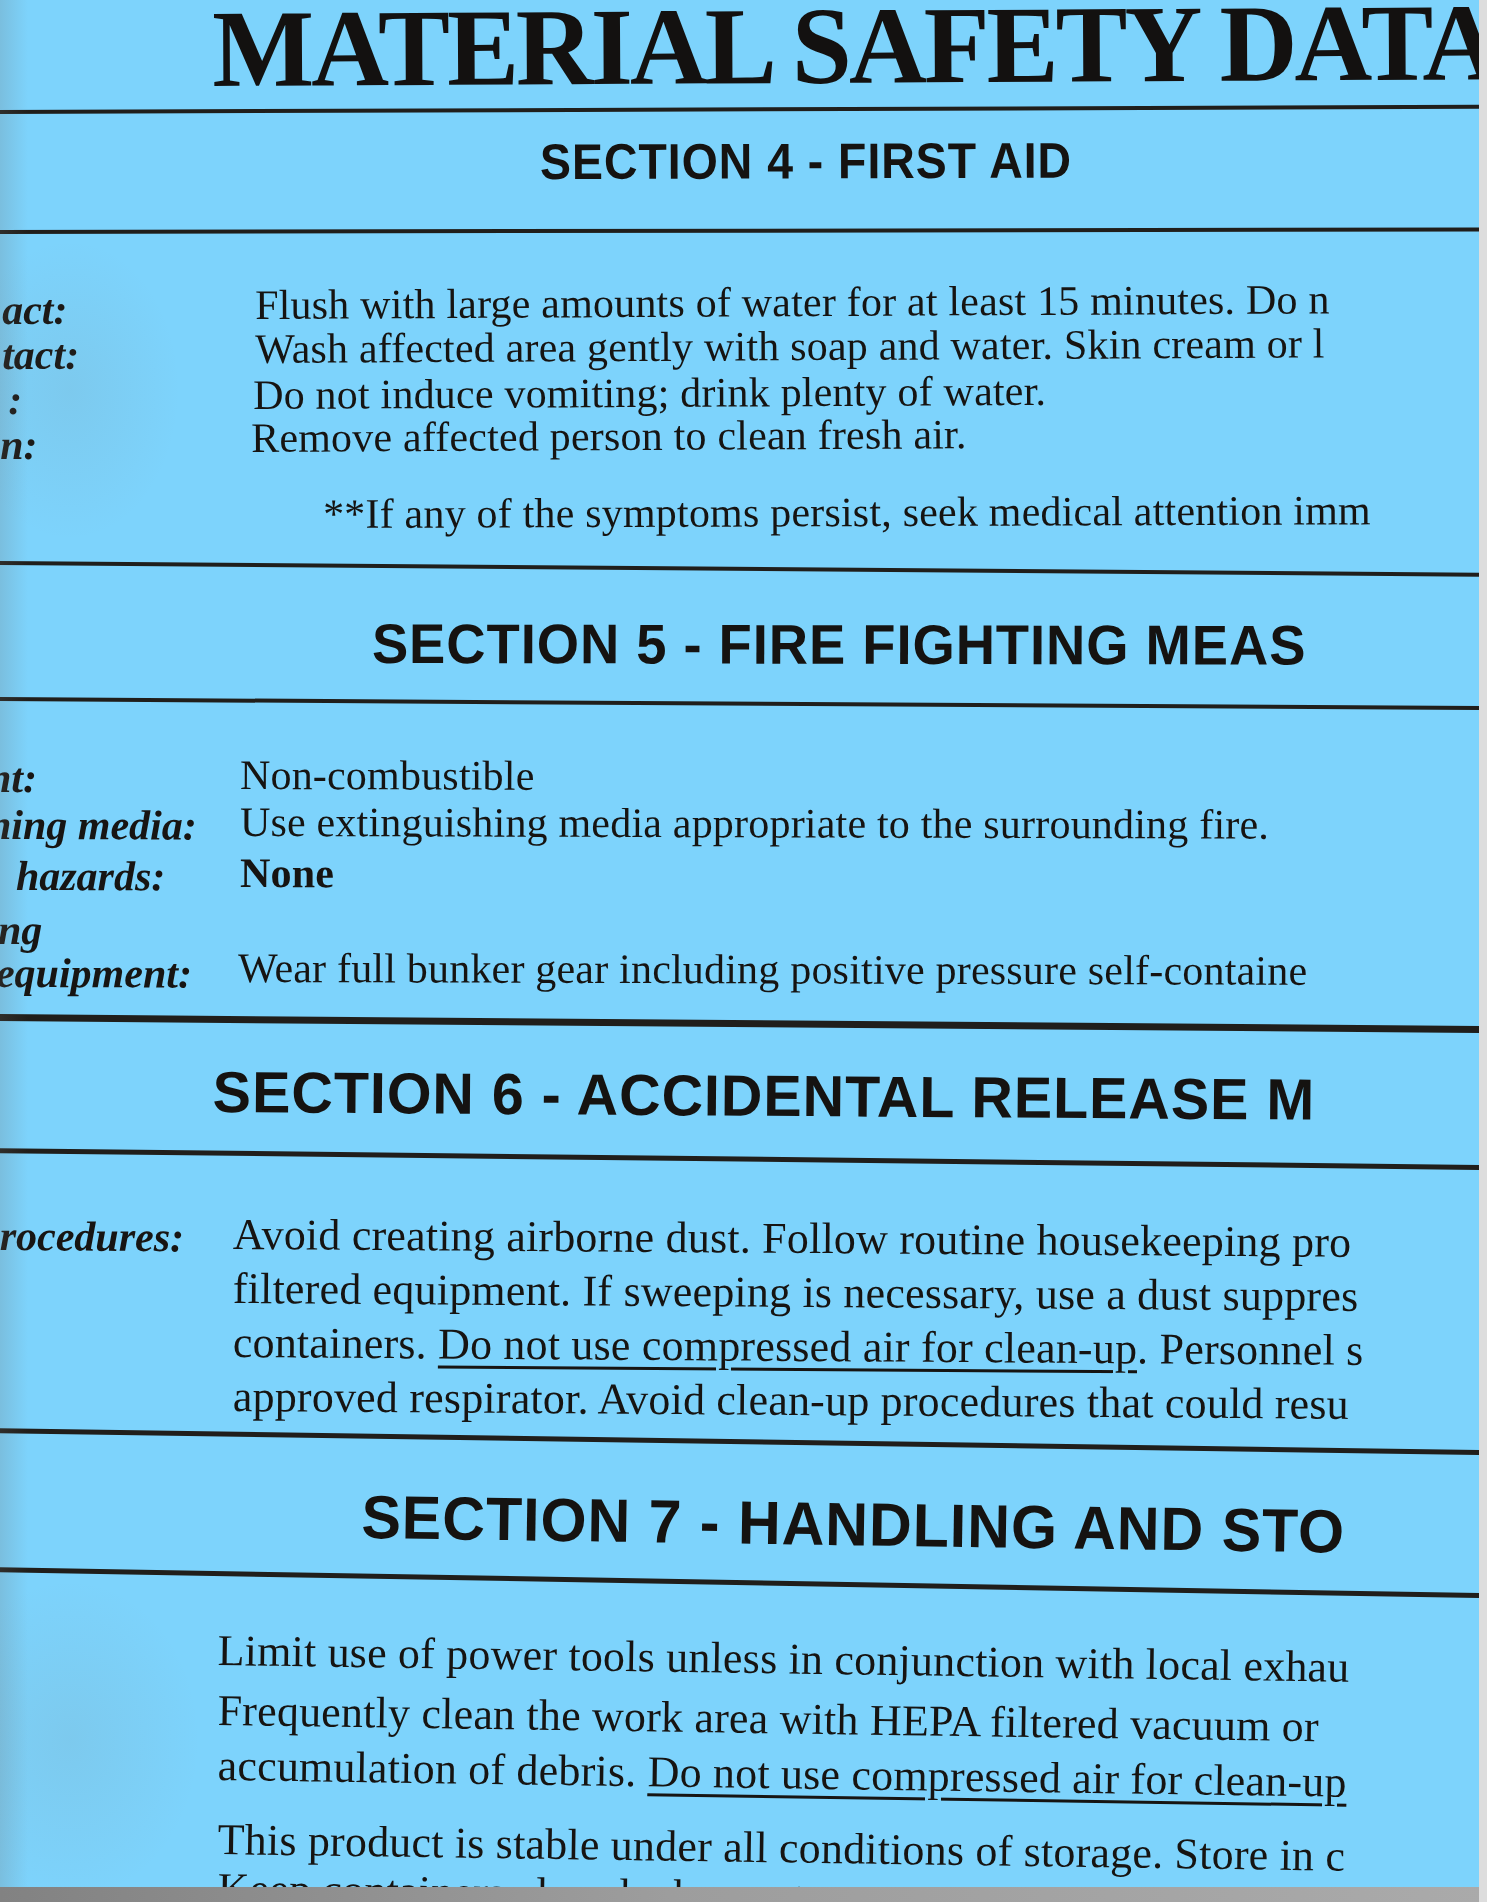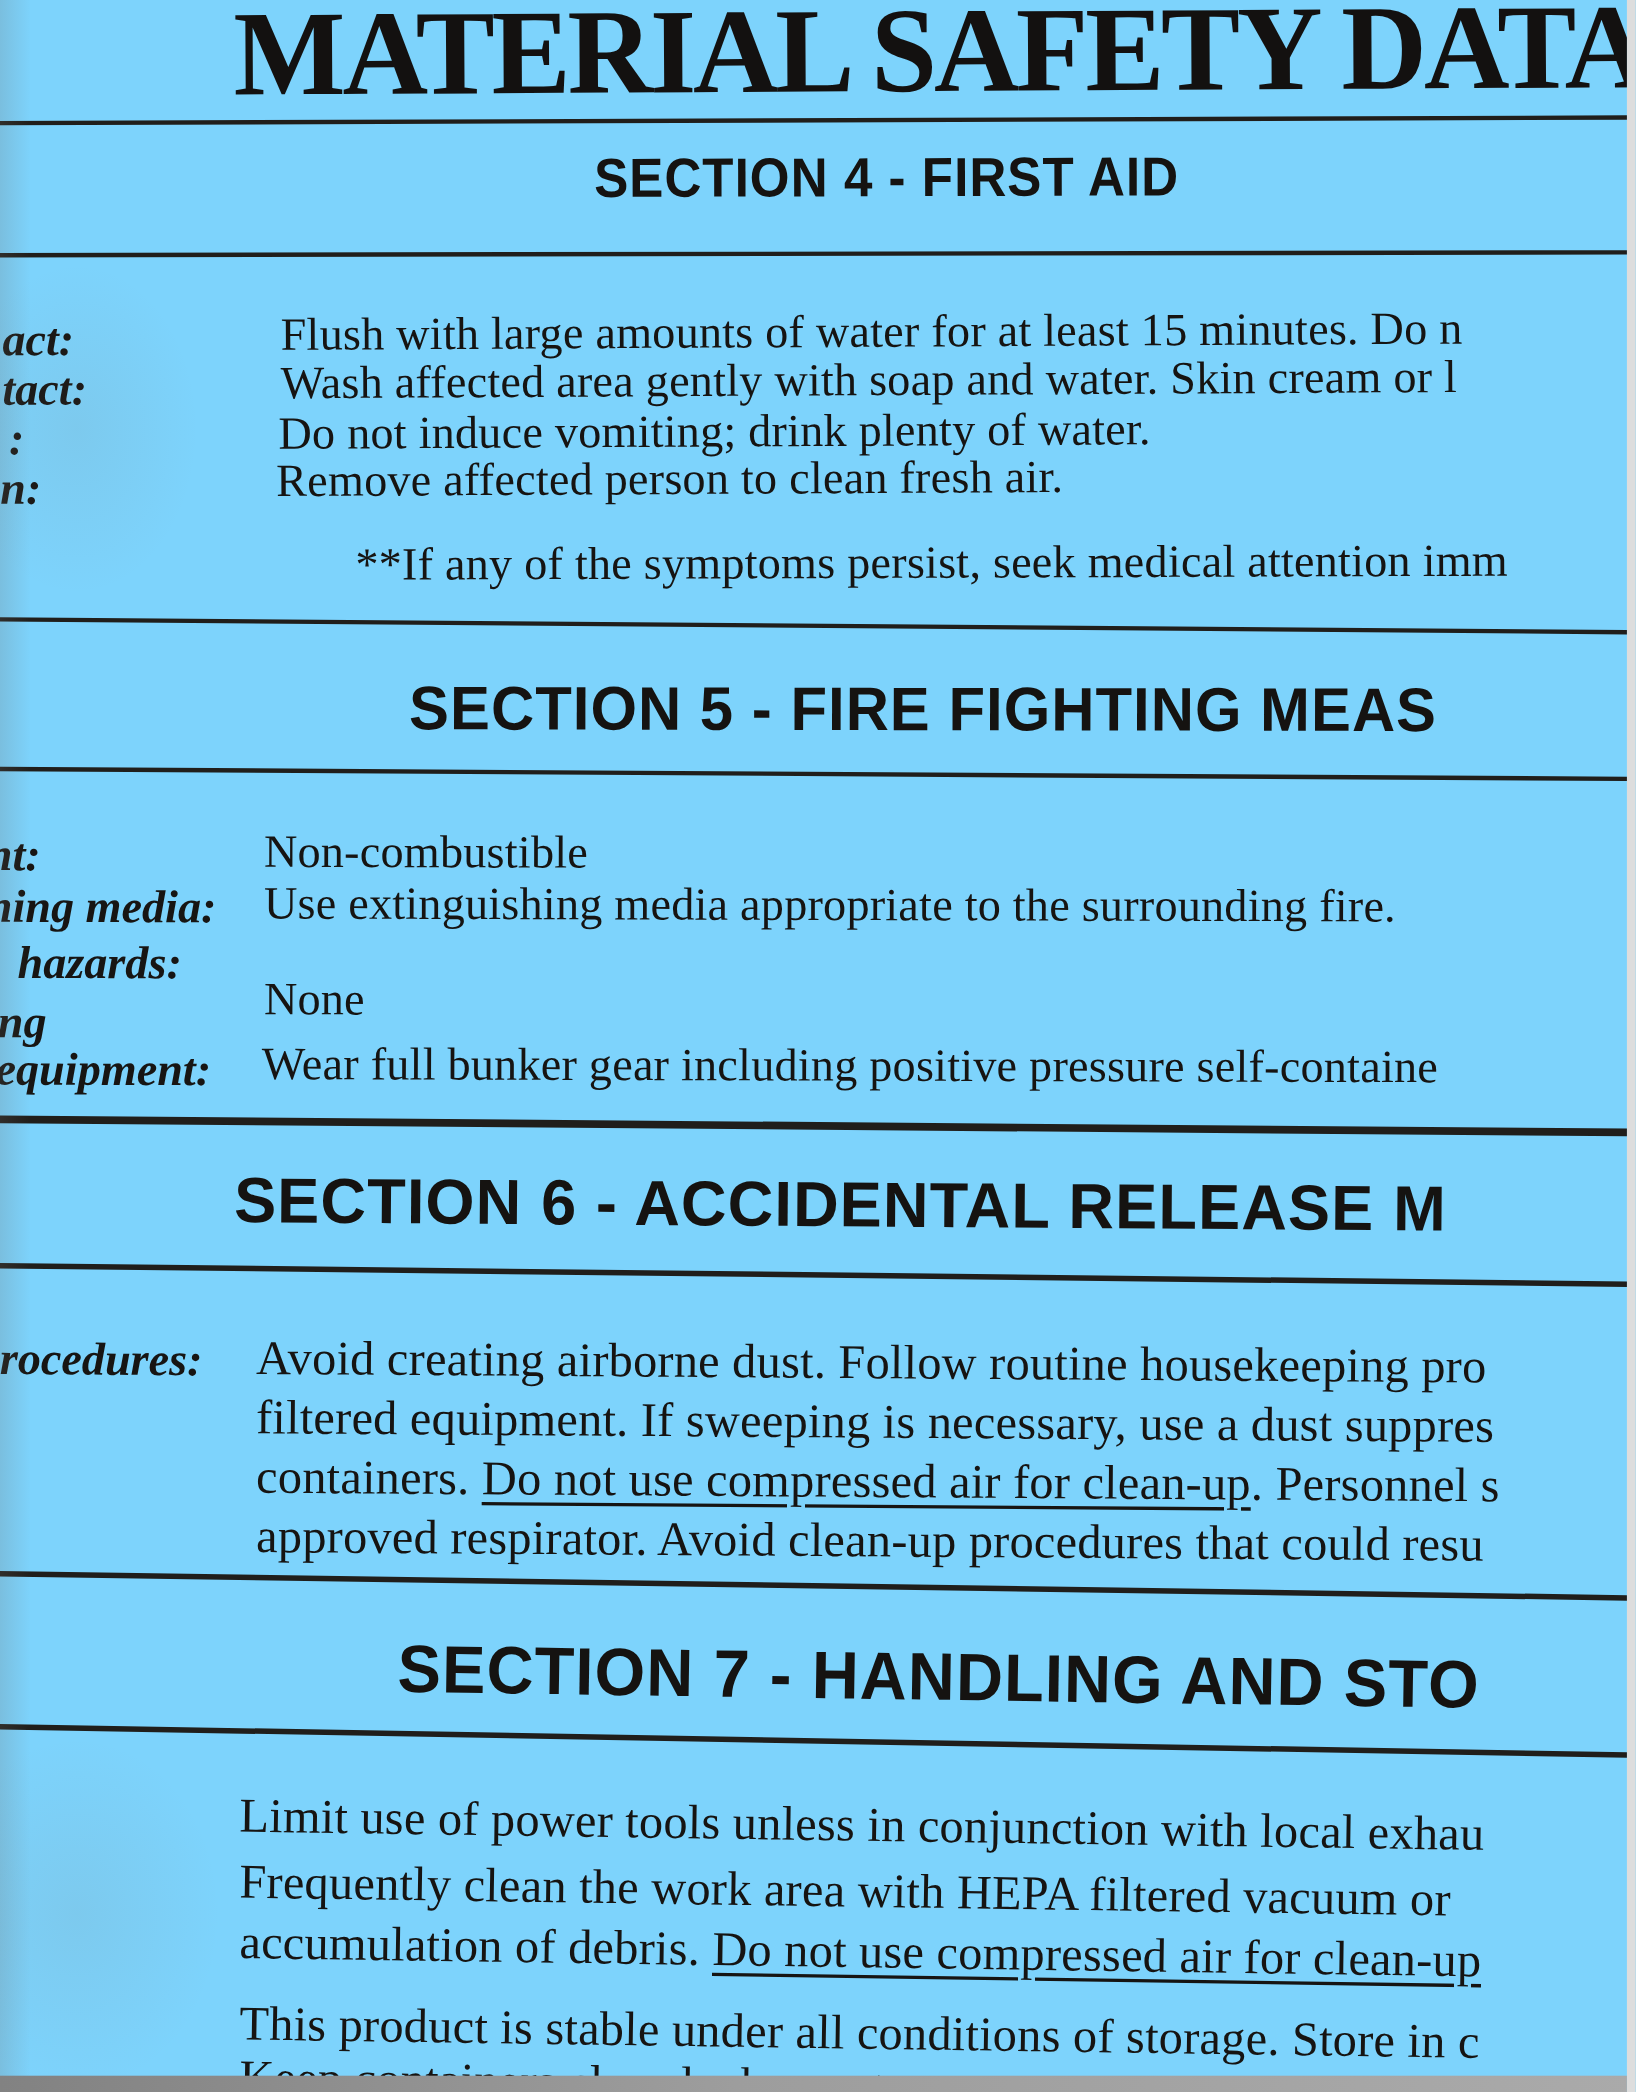--- a/index.html
+++ b/index.html
@@ -106,21 +106,21 @@
 
   <div class="rule" style="top:697px;height:4px;transform:rotate(0.35deg);"></div>
 
   <div class="lbl" style="left:-12px;top:756px;transform:rotate(0.15deg);">nt:</div>
   <div class="val" style="left:240px;top:753px;transform:rotate(0.15deg);text-align:right;">Non-combustible</div>
 
   <div class="lbl" style="left:-12px;top:803px;transform:rotate(0.15deg);">ning media:</div>
   <div class="val" style="left:240px;top:800px;transform:rotate(0.15deg);">Use extinguishing media appropriate to the surrounding fire.</div>
 
   <div class="lbl" style="left:16px;top:854px;transform:rotate(0.15deg);">hazards:</div>
-  <div class="val" style="left:240px;top:887px;transform:rotate(0.15deg);">None</div>
+  <div class="val" style="left:240px;top:851px;transform:rotate(0.15deg);font-weight:bold;">None</div>
 
   <div class="lbl" style="left:-2px;top:908px;transform:rotate(0.15deg);">ng</div>
 
   <div class="lbl" style="left:-4px;top:951px;transform:rotate(0.15deg);">equipment:</div>
   <div class="val" style="left:238px;top:946px;transform:rotate(0.15deg);">Wear full bunker gear including positive pressure self-containe</div>
 
   <div class="rule" style="top:1014px;height:7px;transform:rotate(0.46deg);"></div>
 
   <div class="hdr" style="left:213px;top:1058px;font-size:58px;transform:rotate(0.4deg) scaleX(0.99);">SECTION 6 - ACCIDENTAL RELEASE M</div>
 

